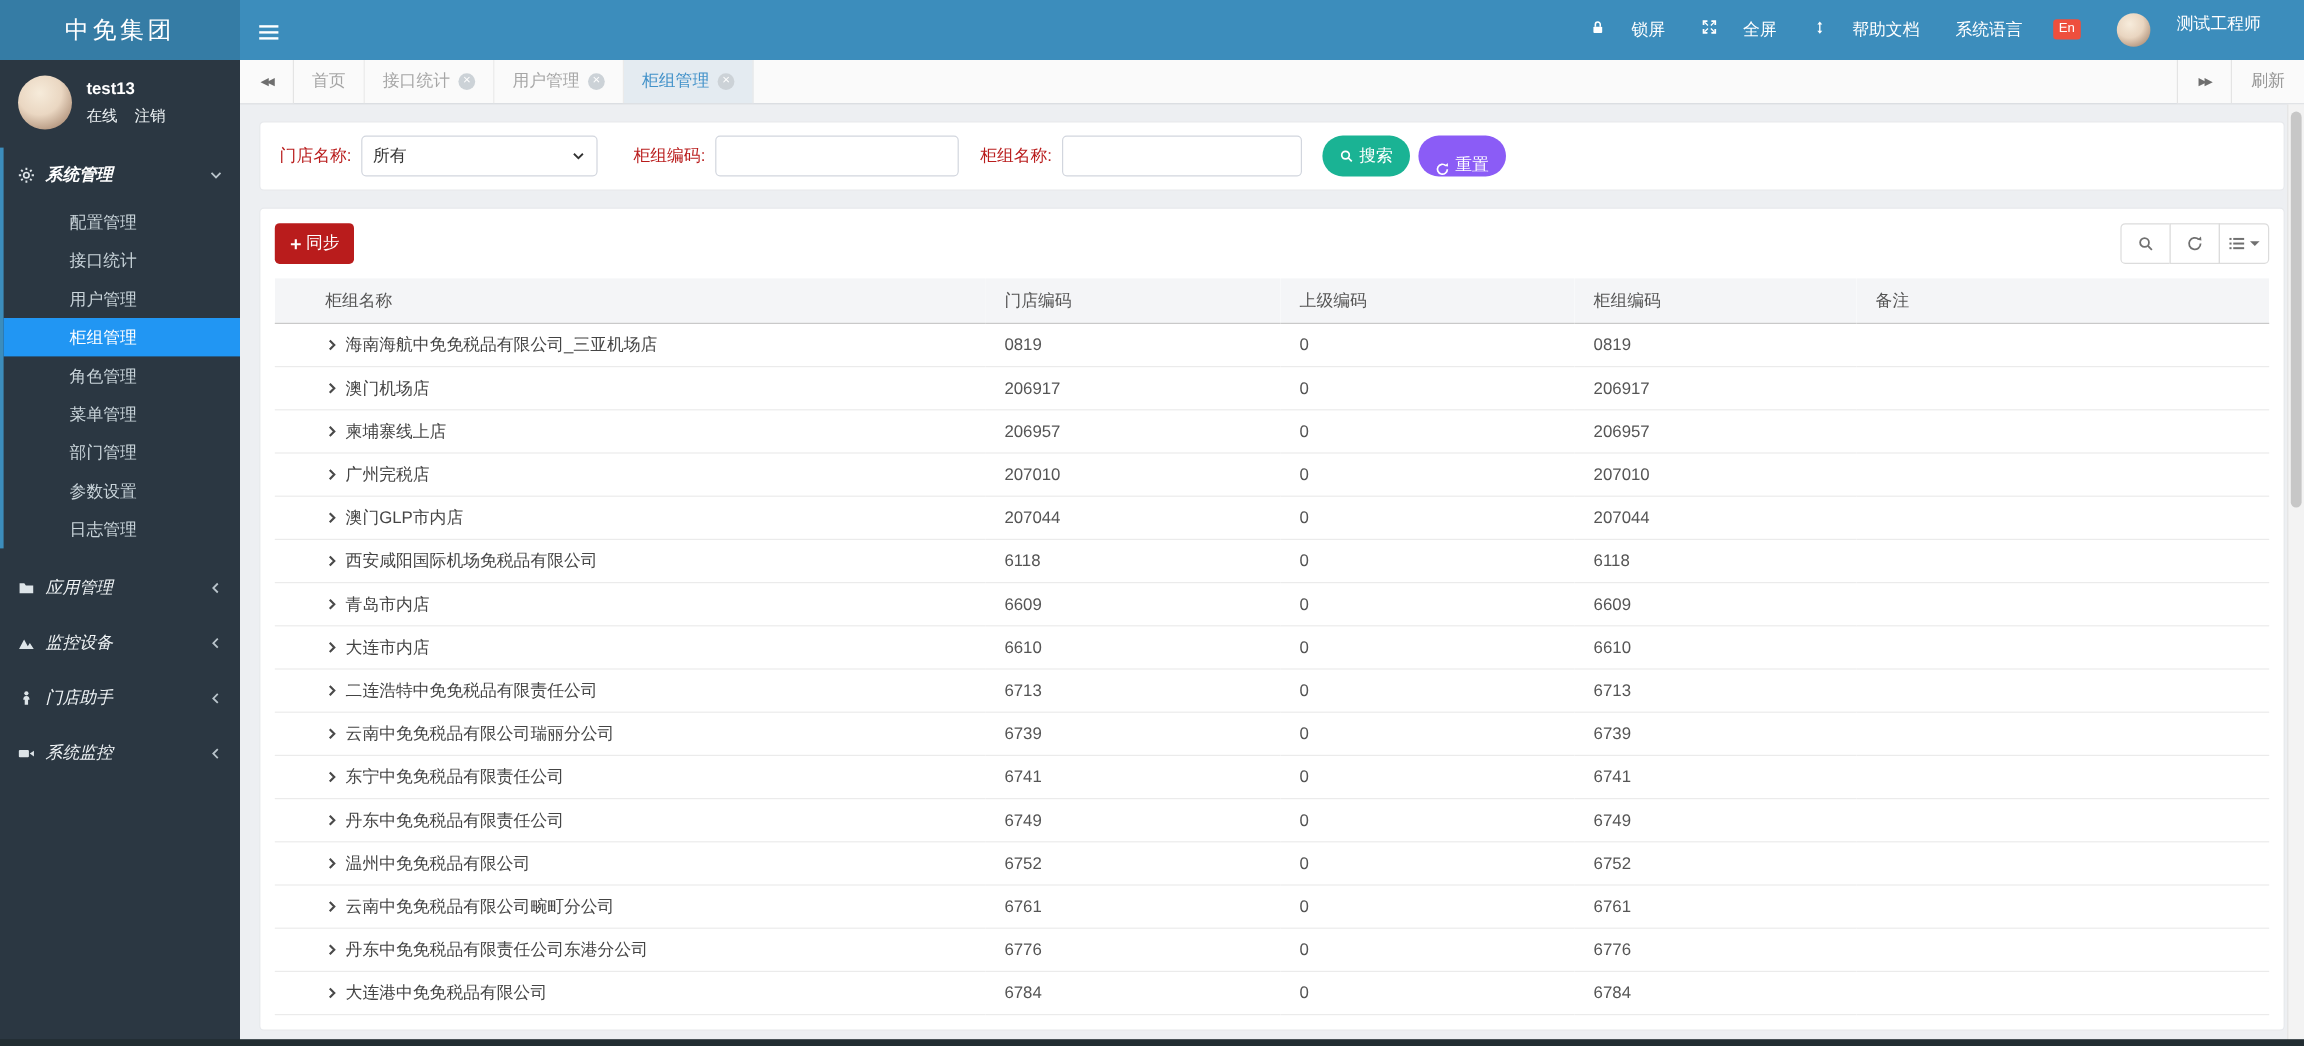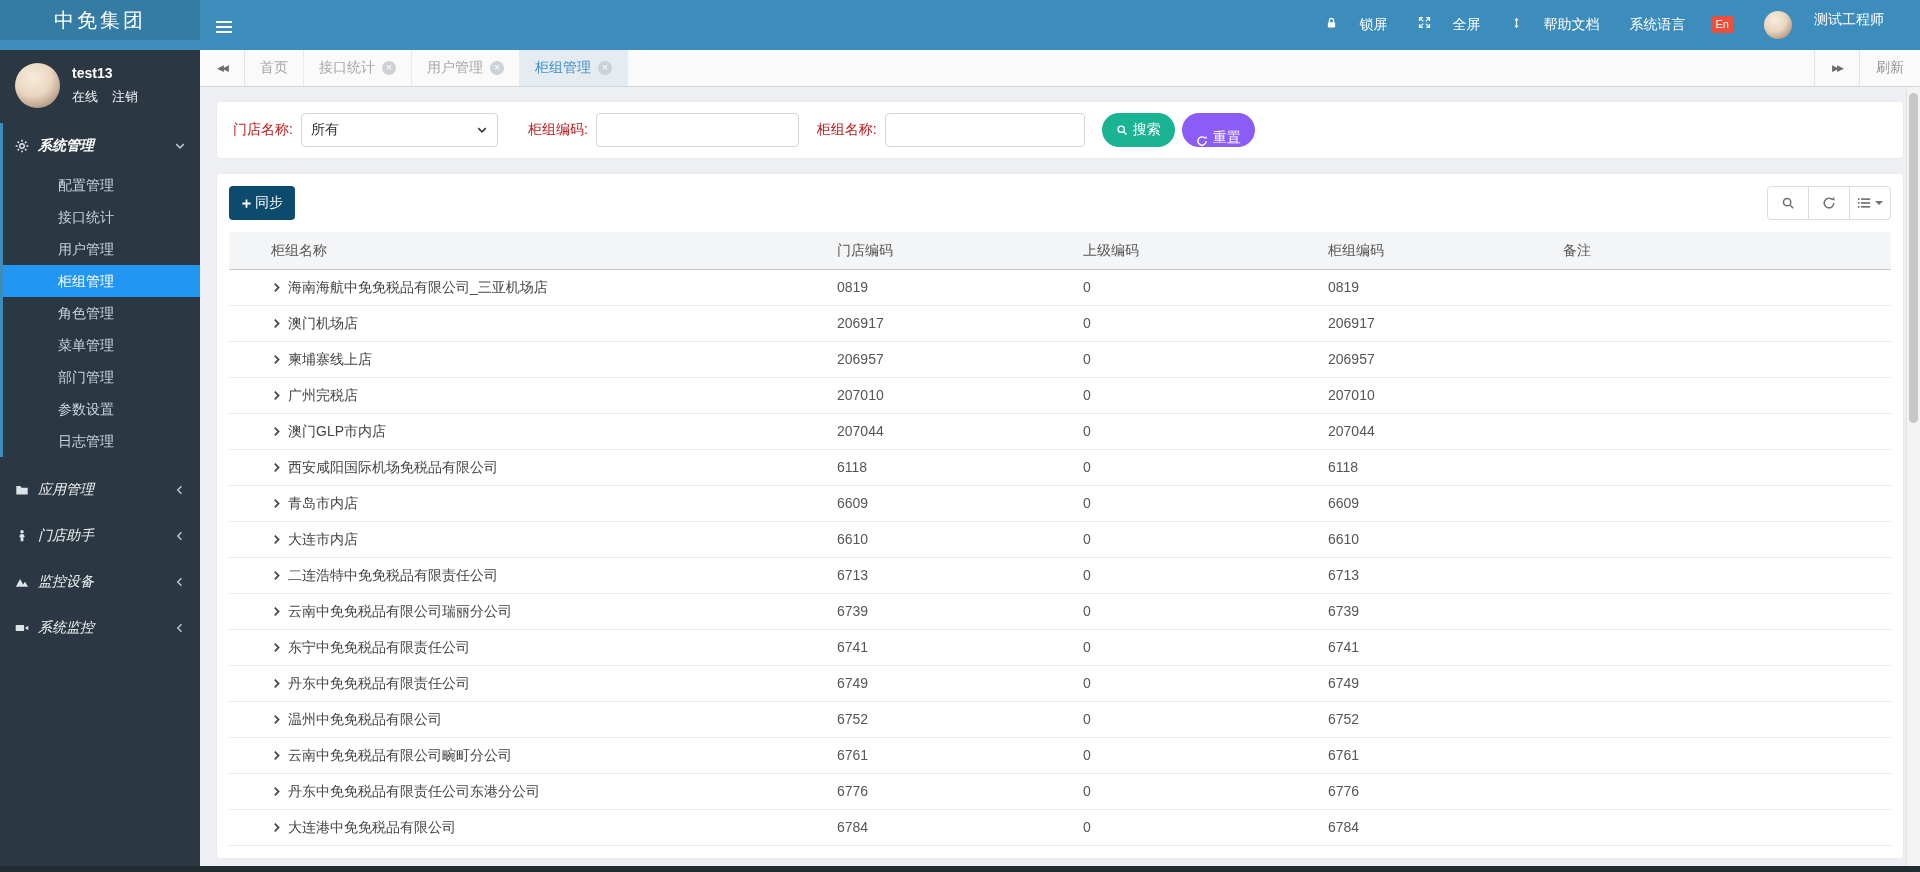--- a/index.html
+++ b/index.html
@@ -6,21 +6,21 @@
   html,body { margin:0; padding:0; }
   body {
     width:1920px; height:872px; overflow:hidden; position:relative;
     font-family:"Liberation Sans","DejaVu Sans",sans-serif;
     background:#edeff2; font-size:14px;
   }
   svg { display:inline-block; vertical-align:middle; }
 
   
   .navbar { position:absolute; top:0; left:0; width:1920px; height:50px; background:#3c8dbc; display:flex; z-index:30; }
-  .logo { width:200px; height:40px; background:#357ca5; color:#fff; font-size:20px; letter-spacing:3px;
+  .logo { width:200px; height:50px; background:#357ca5; color:#fff; font-size:20px; letter-spacing:3px;
           display:flex; align-items:center; justify-content:center; cursor:pointer; }
   .nav-rest { flex:1; display:flex; align-items:center; justify-content:space-between; }
   .hamburger { width:48px; height:50px; border:none; background:transparent; cursor:pointer;
                display:flex; flex-direction:column; align-items:center; justify-content:center; gap:3px; }
   .hamburger i { display:block; width:16px; height:2px; background:#fff; }
   .nav-right { display:flex; align-items:center; gap:30px; padding-right:36px; }
   .nav-item { display:flex; align-items:flex-start; gap:22px; color:#fff; font-size:14px; cursor:pointer; white-space:nowrap; }
   .nav-item svg { color:#fff; }
   .badge-en { background:#ee4f3d; color:#fff; font-size:11px; line-height:1; padding:3px 5px; border-radius:3px; margin-left:3px; }
   .avatar-sm { width:28px; height:28px; border-radius:50%; flex:none;
@@ -80,21 +80,21 @@
   .lbl3 { margin-left:18px; }
   .txt.name { width:200px; }
   .btn-pill { height:34px; border:none; border-radius:17px; color:#fff; font-size:14px; padding:0 14px;
               display:flex; align-items:center; gap:5px; cursor:pointer; white-space:nowrap; }
   .btn-search { background:#1ab394; margin-left:17px; }
   .btn-reset  { background:#8b5cf6; margin-left:7px;align-items:flex-end; }
 
   
   .table-panel { padding:12px; }
   .toolbar { display:flex; align-items:center; justify-content:space-between; }
-  .btn-sync { height:34px; border:none; border-radius:4px; background:#0c4a6e; color:#fff; font-size:14px;
+  .btn-sync { height:34px; border:none; border-radius:4px; background:#b91c1c; color:#fff; font-size:14px;
               padding:0 12px; display:flex; align-items:center; gap:3px; cursor:pointer; }
   .btn-group { display:flex; }
   .btn-group button { width:42px; height:34px; background:#fff; border:1px solid #dcdcdc; margin-left:-1px;
                       color:#707070; cursor:pointer; display:flex; align-items:center; justify-content:center; gap:4px; }
   .btn-group button:first-child { border-radius:4px 0 0 4px; margin-left:0; }
   .btn-group button:last-child  { border-radius:0 4px 4px 0; }
   .caret { width:0; height:0; border-left:4px solid transparent; border-right:4px solid transparent;
            border-top:4px solid #707070; }
 
   table.grid { width:100%; border-collapse:collapse; margin-top:12px; table-layout:fixed; }
@@ -215,35 +215,35 @@
             </svg>
         <span>应用管理</span>
         <svg class="chev" width="12" height="12" viewBox="0 0 16 16" fill="none" stroke="currentColor" stroke-width="2">
               <path d="M10 3 L5 8 L10 13"></path>
             </svg>
       </div>
         </div>
       <div class="menu-group">
           <div class="menu-section">
         <svg class="mi" width="14" height="14" viewBox="0 0 16 16" fill="currentColor">
-              <circle cx="8" cy="3.2" r="2"></circle>
-              <path d="M8 5.8 C5.9 5.8 5 7.4 5 9.4 L6.4 9.4 6.4 14 9.6 14 9.6 9.4 11 9.4 C11 7.4 10.1 5.8 8 5.8z"></path>
-            </svg>
-        <span>门店助手</span>
+              <path d="M1 13.5 L5.8 4.5 L9.3 10.8 L11.3 7.8 L15 13.5z"></path>
+            </svg>
+        <span>监控设备</span>
         <svg class="chev" width="12" height="12" viewBox="0 0 16 16" fill="none" stroke="currentColor" stroke-width="2">
               <path d="M10 3 L5 8 L10 13"></path>
             </svg>
       </div>
         </div>
       <div class="menu-group">
           <div class="menu-section">
         <svg class="mi" width="14" height="14" viewBox="0 0 16 16" fill="currentColor">
-              <path d="M1 13.5 L5.8 4.5 L9.3 10.8 L11.3 7.8 L15 13.5z"></path>
-            </svg>
-        <span>监控设备</span>
+              <circle cx="8" cy="3.2" r="2"></circle>
+              <path d="M8 5.8 C5.9 5.8 5 7.4 5 9.4 L6.4 9.4 6.4 14 9.6 14 9.6 9.4 11 9.4 C11 7.4 10.1 5.8 8 5.8z"></path>
+            </svg>
+        <span>门店助手</span>
         <svg class="chev" width="12" height="12" viewBox="0 0 16 16" fill="none" stroke="currentColor" stroke-width="2">
               <path d="M10 3 L5 8 L10 13"></path>
             </svg>
       </div>
         </div>
       <div class="menu-group">
           <div class="menu-section">
         <svg class="mi" width="14" height="14" viewBox="0 0 16 16" fill="currentColor">
               <rect x="0.8" y="4.5" width="9.6" height="7" rx="1"></rect>
               <path d="M11.2 8 L15.2 5.3 V10.7z"></path>

